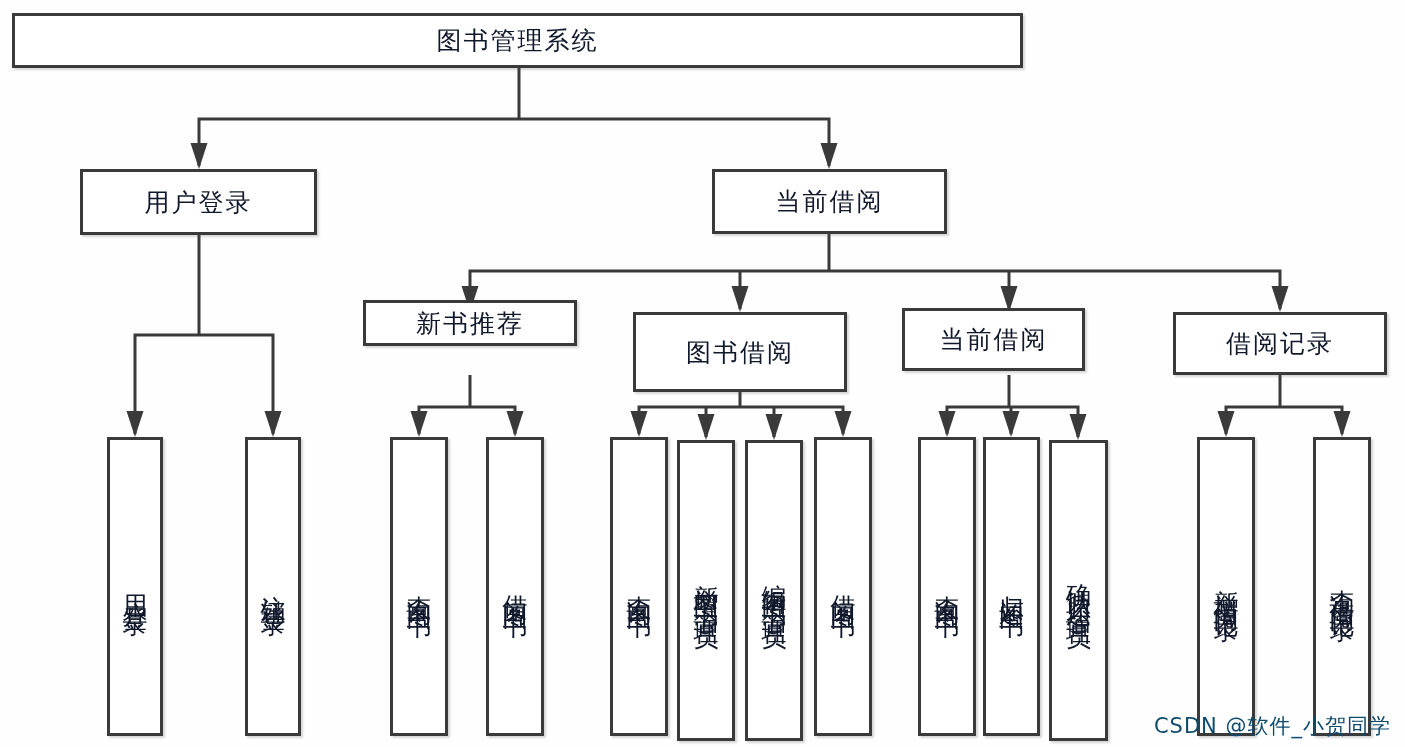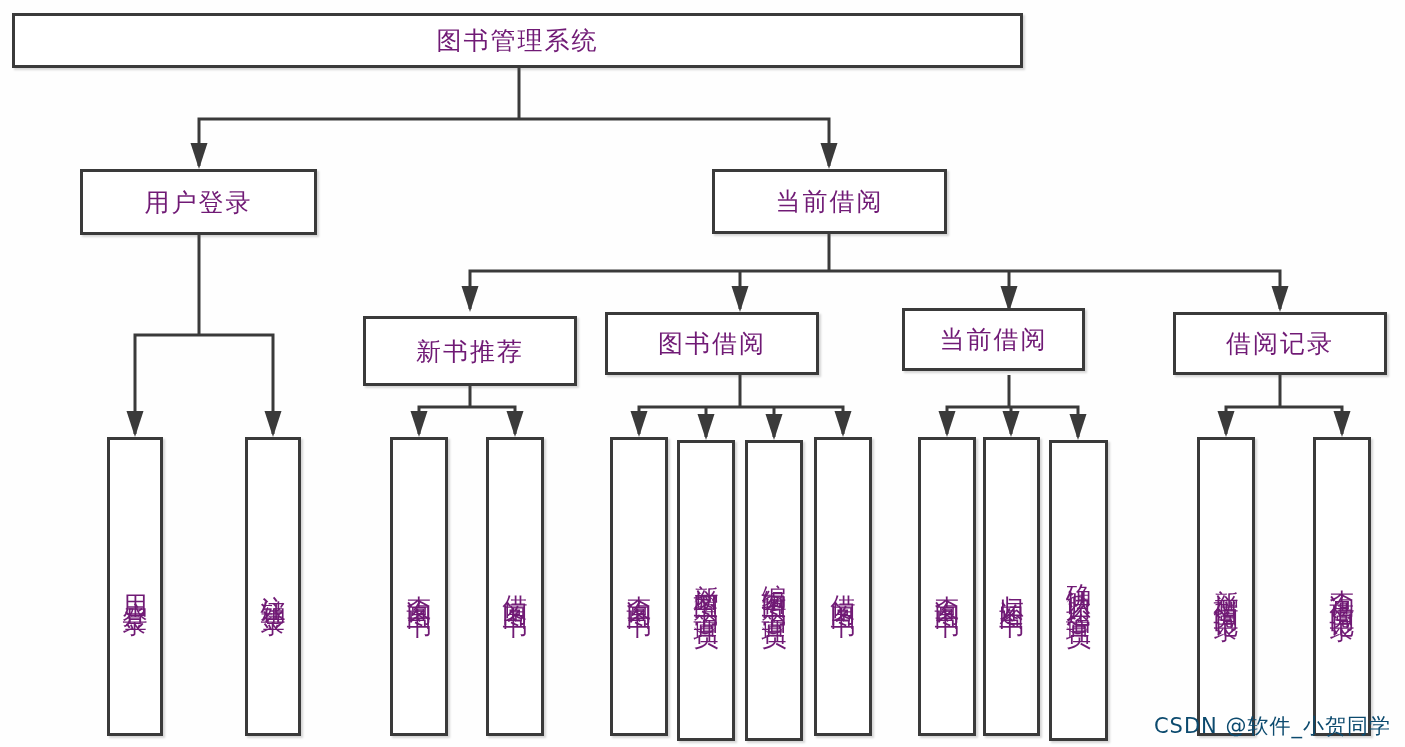--- a/index.html
+++ b/index.html
@@ -23,21 +23,21 @@
   }
   .node {
     position: absolute;
     box-sizing: border-box;
     background: #ffffff;
     border: 3px solid #3a3a3a;
     box-shadow: 2px 2px 2px rgba(90,90,90,0.25);
     display: flex;
     align-items: center;
     justify-content: center;
-    color: #701a75;
+    color: #0f172a;
     z-index: 1;
   }
   .node.h-box {
     font-size: 25px;
     letter-spacing: 2px;
     white-space: nowrap;
   }
   .node.leaf {
     font-size: 25px;
   }
@@ -54,22 +54,22 @@
     z-index: 5;
     font-size: 21px;
     letter-spacing: 1px;
     color: #0c4a6e;
     white-space: nowrap;
   }
   
   #n-root  { left: 12px;  top: 13px;  width: 1011px; height: 55px; }
   #n-login { left: 80px;  top: 169px; width: 237px;  height: 66px; }
   #n-mgmt  { left: 712px; top: 169px; width: 235px;  height: 65px; }
-  #n-rec   { left: 363px; top: 316px; width: 214px;  height: 70px; }
-  #n-bor   { left: 605px; top: 312px; width: 214px;  height: 63px; }
+  #n-rec   { left: 363px; top: 300px; width: 214px;  height: 46px; }
+  #n-bor   { left: 633px; top: 312px; width: 214px;  height: 80px; }
   #n-cur   { left: 902px; top: 308px; width: 183px;  height: 63px; }
   #n-hist  { left: 1173px; top: 312px; width: 214px; height: 63px; text-align: right; }
   #l-login-1 { left: 107px;  top: 437px; width: 56px; height: 299px; }
   #l-login-2 { left: 245px;  top: 437px; width: 56px; height: 299px; }
   #l-rec-1   { left: 390px;  top: 437px; width: 58px; height: 299px; }
   #l-rec-2   { left: 486px;  top: 437px; width: 58px; height: 299px; }
   #l-bor-1   { left: 610px;  top: 437px; width: 58px; height: 299px; }
   #l-bor-2   { left: 677px;  top: 440px; width: 58px; height: 301px; }
   #l-bor-3   { left: 745px;  top: 440px; width: 58px; height: 301px; }
   #l-bor-4   { left: 814px;  top: 437px; width: 58px; height: 299px; }

